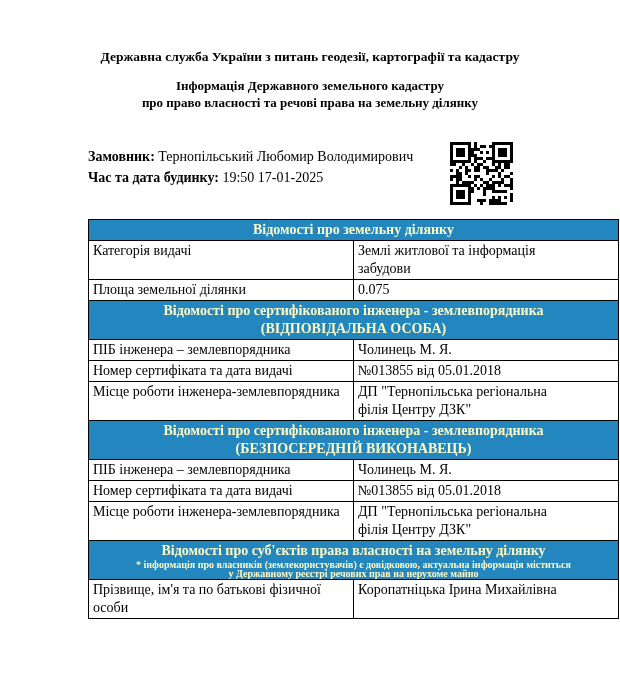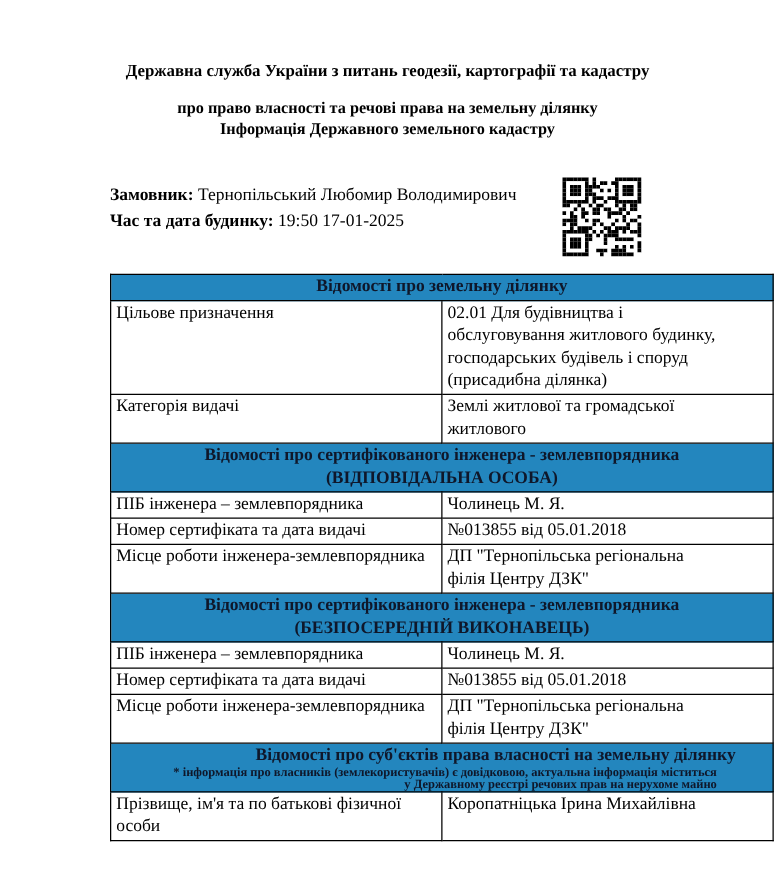--- a/index.html
+++ b/index.html
@@ -61,41 +61,41 @@
     padding: 1px 4px;
     line-height: 18px;
     vertical-align: top;
     word-wrap: break-word;
   }
   td.label-cell { width: 237px; }
   td.value-cell { padding-right: 42px; }
   td.section-header {
     text-align: center;
     font-weight: bold;
-    color: #0f172a;
+    color: #fef9c3;
   }
   .section-header-text { max-width: 470px; margin: 0 auto; }
   .section-note {
     font-size: 10px;
     line-height: 9px;
     font-weight: bold;
     max-width: 440px;
     margin: 0 auto;
   }
 </style>
 </head>
 <body>
 
 <div class="page">
 
   <div class="doc-title">Державна служба України з питань геодезії, картографії та кадастру</div>
 
   <div class="doc-subtitle">
+    <div>Інформація Державного земельного кадастру</div>
     <div>про право власності та речові права на земельну ділянку</div>
-    <div>Інформація Державного земельного кадастру</div>
   </div>
 
   <div class="request-block">
     <div>
       <span class="b">Замовник:</span>
       <span>Тернопільський Любомир Володимирович</span>
     </div>
     <div>
       <span class="b">Час та дата будинку:</span>
       <span>19:50 17-01-2025</span>
@@ -547,26 +547,26 @@
     </div>
 
   <table class="cadastre-table">
     <tbody id="table-body">
         <tr>
           <td colspan="2" class="section-header" style="background: rgb(35, 134, 190);">
             <div class="section-header-text">Відомості про земельну ділянку</div>
           </td>
         </tr>
         <tr>
-          <td class="label-cell">Цільове призначення</td>
-          <td class="value-cell">02.01 Для будівництва і обслуговування житлового будинку, господарських будівель і споруд (присадибна ділянка)</td>
-        </tr>
-        <tr>
           <td class="label-cell">Категорія видачі</td>
-          <td class="value-cell">Землі житлової та громадської житлового</td>
+          <td class="value-cell">Землі житлової та інформація забудови</td>
+        </tr>
+        <tr>
+          <td class="label-cell">Площа земельної ділянки</td>
+          <td class="value-cell">0.075</td>
         </tr>
         <tr>
           <td colspan="2" class="section-header" style="background: rgb(35, 134, 190);">
             <div class="section-header-text">Відомості про сертифікованого інженера - землевпорядника (ВІДПОВІДАЛЬНА ОСОБА)</div>
           </td>
         </tr>
         <tr>
           <td class="label-cell">ПІБ інженера – землевпорядника</td>
           <td class="value-cell">Чолинець М. Я.</td>
         </tr>
@@ -589,21 +589,21 @@
         </tr>
         <tr>
           <td class="label-cell">Номер сертифіката та дата видачі</td>
           <td class="value-cell">№013855 від 05.01.2018</td>
         </tr>
         <tr>
           <td class="label-cell">Місце роботи інженера-землевпорядника</td>
           <td class="value-cell">ДП "Тернопільська регіональна філія Центру ДЗК"</td>
         </tr>
         <tr>
-          <td colspan="2" class="section-header" style="background: rgb(35, 134, 190); text-align: right;">
+          <td colspan="2" class="section-header" style="background: rgb(35, 134, 190);">
             <div class="section-header-text">Відомості про суб'єктів права власності на земельну ділянку</div>
             <div class="section-note">* інформація про власників (землекористувачів) є довідковою, актуальна інформація міститься у Державному реєстрі речових прав на нерухоме майно</div>
           </td>
         </tr>
         <tr>
           <td class="label-cell">Прізвище, ім'я та по батькові фізичної особи</td>
           <td class="value-cell">Коропатніцька Ірина Михайлівна</td>
         </tr>
       </tbody>
   </table>

